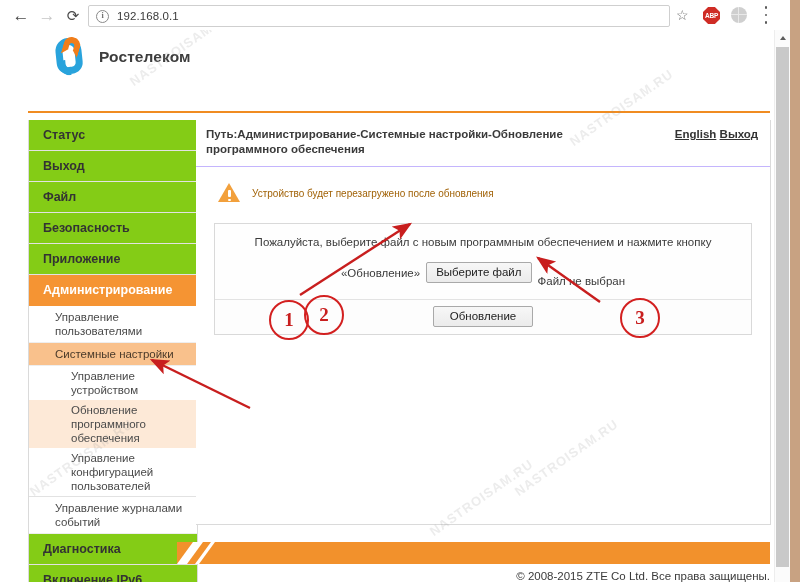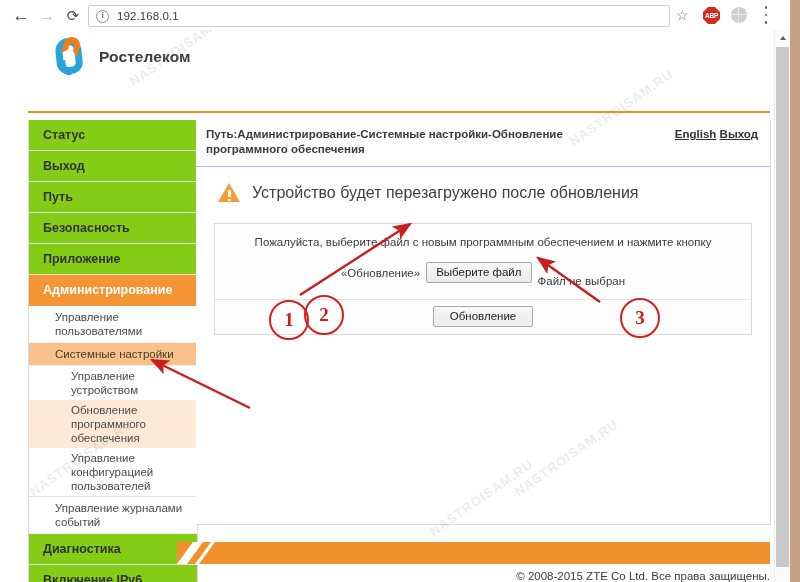--- a/index.html
+++ b/index.html
@@ -174,21 +174,21 @@
   #warn-icon .tri{
     width:0;height:0;border-left:11px solid transparent;border-right:11px solid transparent;
     border-bottom:19px solid #f2a03c;
   }
   #warn-icon .bang{
     position:absolute;left:10px;top:7px;width:2.5px;height:7px;background:#fff;border-radius:1px;
   }
   #warn-icon .dot{
     position:absolute;left:10px;top:15.5px;width:2.5px;height:2.5px;background:#fff;border-radius:50%;
   }
-  #notice-text{font-size:16px;color:#404040;}
+  #notice-text{font-size:10px;color:#a16207;}
 
   #form-box{
     margin:4px 18px 0 18px;border:1px solid #d9d9d9;background:#fefefe;
   }
   #form-row-1{
     padding:8px 10px 8px 10px;border-bottom:1px solid #e3e3e3;
     font-size:11.5px;color:#3a3a3a;text-align:center;line-height:20px;
   }
   #form-row-1 .instr{display:block;text-align:center;}
   #picker-line{
@@ -270,21 +270,21 @@
         <div class="ear-tail"></div>
       </div>
       <div id="logo-text">Ростелеком</div>
     </div>
   </div>
   <div id="header-rule"></div>
 
   <div id="sidebar">
     <div class="menu-top">Статус</div>
     <div class="menu-top">Выход</div>
-    <div class="menu-top">Путь</div>
+    <div class="menu-top">Файл</div>
     <div class="menu-top">Безопасность</div>
     <div class="menu-top">Приложение</div>
     <div class="menu-top active">Администрирование</div>
     <div class="menu-l2">Управление пользователями</div>
     <div class="menu-l2 active">Системные настройки</div>
     <div class="menu-l3">Управление устройством</div>
     <div class="menu-l3 active">Обновление программного обеспечения</div>
     <div class="menu-l3 menu-sep">Управление конфигурацией пользователей</div>
     <div class="menu-l2">Управление журналами событий</div>
     <div class="menu-top">Диагностика</div>

